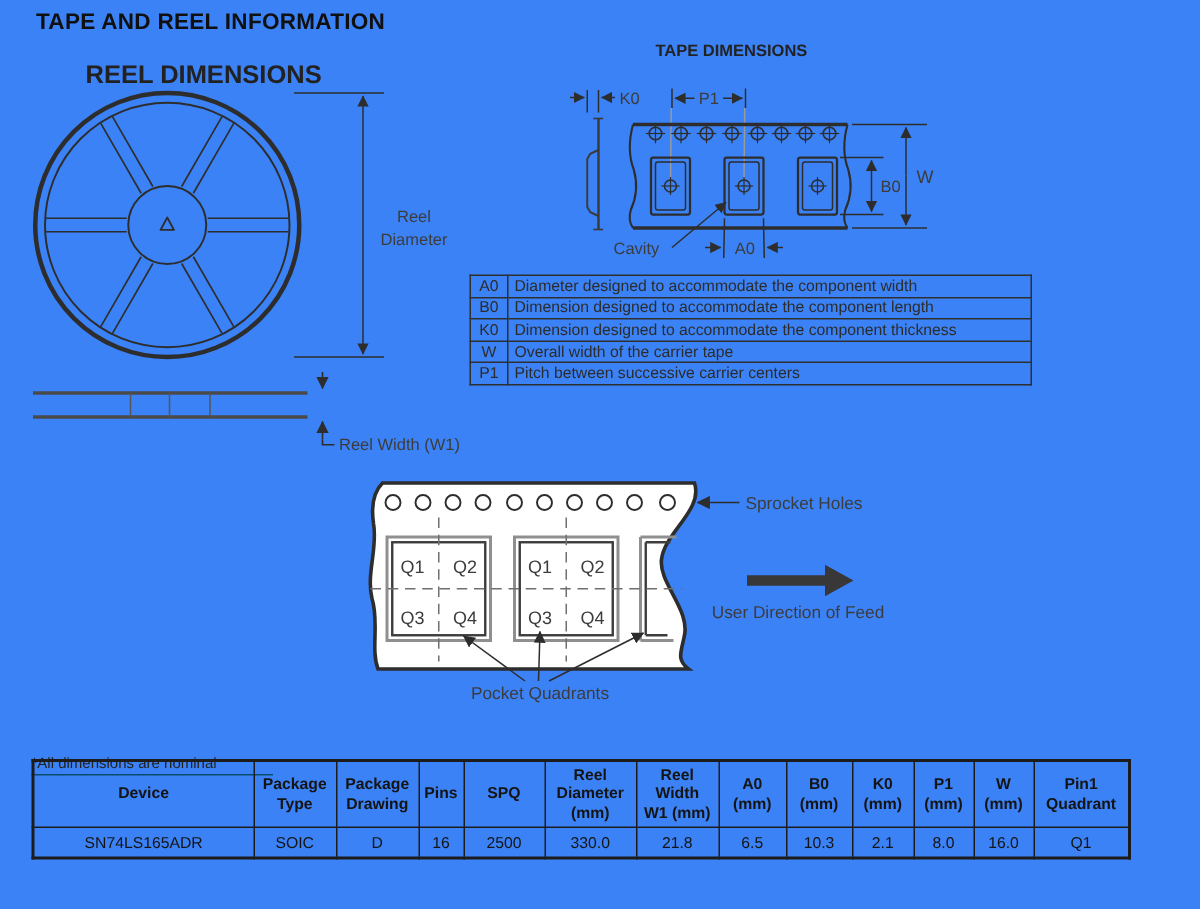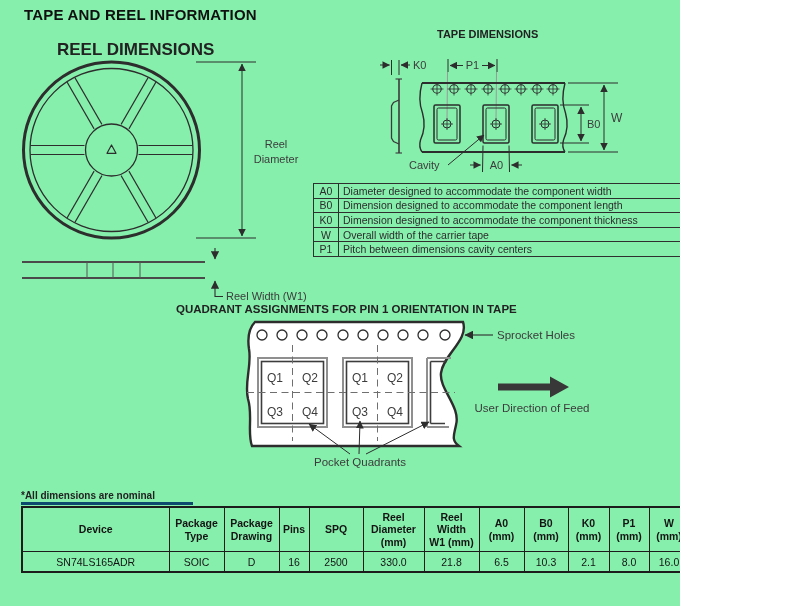--- a/index.html
+++ b/index.html
@@ -1,16 +1,16 @@
 <!DOCTYPE html>
 <html><head>
 <meta charset="utf-8">
 <style>
   html,body{margin:0;padding:0;background:#fff;}
-  #page{position:relative;width:680px;height:606px;background:#86efac;overflow:hidden;
+  #page{position:relative;width:800px;height:606px;background:#3b82f6;overflow:hidden;
         font-family:"Liberation Sans",sans-serif;color:#1f1f1f;}
   .abs{position:absolute;}
   .hdr{font-weight:bold;color:#101010;}
   #page-title{left:24px;top:6px;font-size:15px;letter-spacing:.2px;}
   #reel-heading{left:57px;top:40px;font-size:17px;color:#222;}
   #tape-heading{left:437px;top:28px;font-size:11px;color:#222;}
   #quad-heading{left:176px;top:303px;font-size:11.5px;color:#222;}
   svg{position:absolute;overflow:visible;}
   svg text{font-family:"Liberation Sans",sans-serif;fill:#3c3c3c;}
 
@@ -20,21 +20,21 @@
   #def-table td{border:1px solid #2f2f2f;height:13.6px;line-height:12px;padding:0 4px;}
   #def-table td.code{text-align:center;padding:0 2px;}
 
   
   #spec-table{left:21px;top:506px;width:731px;border-collapse:collapse;table-layout:fixed;
               font-size:10.5px;color:#141414;border:2px solid #1c1c1c;}
   #spec-table th,#spec-table td{border:1px solid #1c1c1c;text-align:center;vertical-align:middle;}
   #spec-table th{height:41px;font-size:10.5px;line-height:12.5px;white-space:pre-line;font-weight:bold;padding:1px 1px;}
   #spec-table td{height:17px;padding:1px 1px;}
 
-  #note{left:21px;top:490px;font-size:10px;color:#222;border-bottom:3px solid #0c4a6e;padding:0 38px 1px 0;font-weight:bold;}
+  #note{left:21px;top:504px;font-size:10px;color:#222;border-bottom:1px solid #0c4a6e;padding:0 38px 1px 0;}
 </style>
 </head>
 <body>
 
 <div id="page">
 
   <div id="page-title" class="abs hdr">TAPE AND REEL INFORMATION</div>
   <div id="reel-heading" class="abs hdr">REEL DIMENSIONS</div>
   <div id="tape-heading" class="abs hdr">TAPE DIMENSIONS</div>
 
@@ -237,26 +237,25 @@
       <tr>
           <td class="code">K0</td>
           <td>Dimension designed to accommodate the component thickness</td>
         </tr>
       <tr>
           <td class="code">W</td>
           <td>Overall width of the carrier tape</td>
         </tr>
       <tr>
           <td class="code">P1</td>
-          <td>Pitch between dimensions cavity centers</td>
+          <td>Pitch between successive carrier centers</td>
         </tr>
     </tbody>
   </table>
 
-  <div id="quad-heading" class="abs hdr">QUADRANT ASSIGNMENTS FOR PIN 1 ORIENTATION IN TAPE</div>
 
   <svg style="left:235px;top:315px" width="400" height="165" viewBox="0 0 400 165">
     <defs>
       <marker id="arrC" viewBox="0 0 8 8" refX="7.5" refY="4" markerWidth="8" markerHeight="8" orient="auto">
         <path d="M0,0 L8,4 L0,8 Z" fill="#2d2d2d"></path>
       </marker>
     </defs>
 
     <path d="M20,7 L228,7 C234,25 208,40 206,58 C204,74 226,92 221,110 C219,120 216,125 224,131 L17,131 C12,118 18,100 13,84 C9,68 17,50 14,34 C12,20 15,12 20,7 Z" fill="#ffffff" stroke="#2d2d2d" stroke-width="2.4"></path>
 

